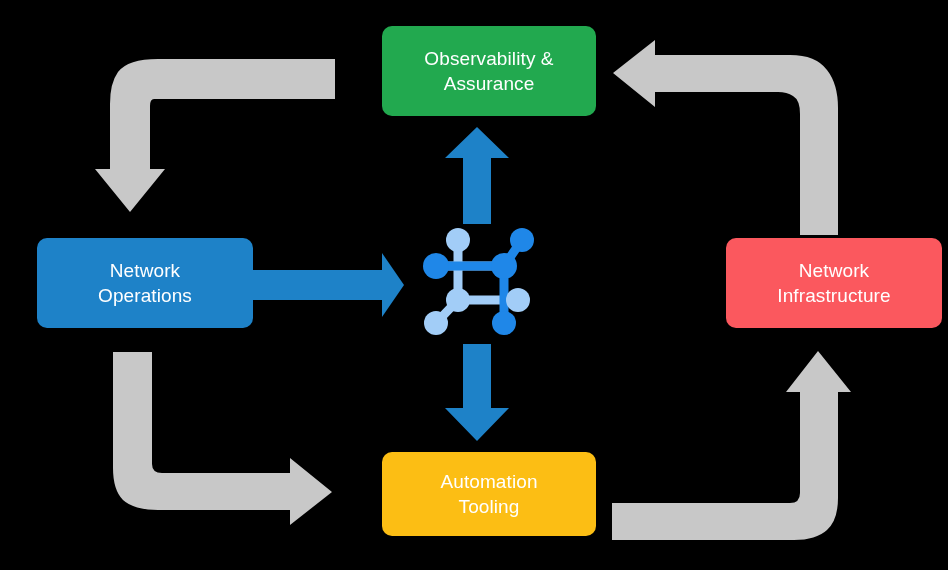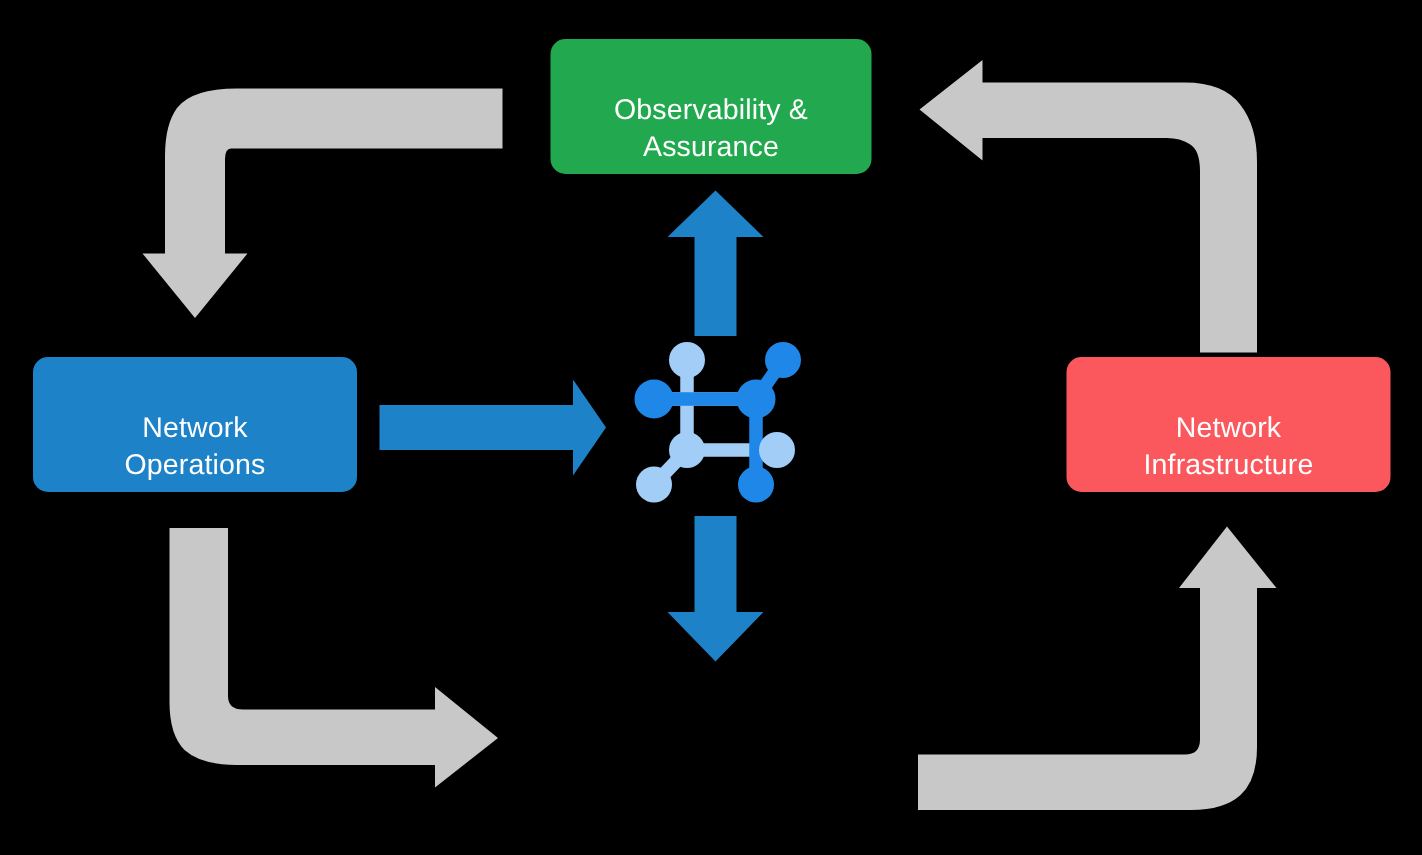--- a/index.html
+++ b/index.html
@@ -18,29 +18,30 @@
   }
   #arrow-layer {
     position: absolute;
     left: 0; top: 0;
     width: 948px; height: 570px;
   }
   .node-box {
     position: absolute;
     border-radius: 10px;
     display: flex;
-    align-items: flex-end;
+    align-items: center;
     justify-content: center;
     text-align: center;
     color: #ffffff;
     font-size: 19px;
     line-height: 1.32;
     font-weight: 400;
     letter-spacing: 0.1px;
     padding: 5px 10px;
+    margin-left: 15px;
   }
   .node-label { display: block; white-space: pre-line; }
   #box-observability { left: 367px; top: 26px;  width: 214px; height: 90px; background: #22a94f; }
   #box-operations    { left: 22px;  top: 238px; width: 216px; height: 90px; background: #1e82c8; }
   #box-infrastructure{ left: 711px; top: 238px; width: 216px; height: 90px; background: #fb585e; }
   #box-automation    { left: 367px; top: 452px; width: 214px; height: 84px; background: #fcbe14; }
   #center-icon {
     position: absolute;
     left: 418px; top: 218px;
     width: 120px; height: 120px;
@@ -174,14 +175,18 @@
   <div class="node-box" id="box-operations">
     <span class="node-label">Network
 Operations</span>
   </div>
 
   <div class="node-box" id="box-infrastructure">
     <span class="node-label">Network
 Infrastructure</span>
   </div>
 
+  <div class="node-box" id="box-automation">
+    <span class="node-label">Automation
+Tooling</span>
+  </div>
 
 </div>
 
 </body></html>

